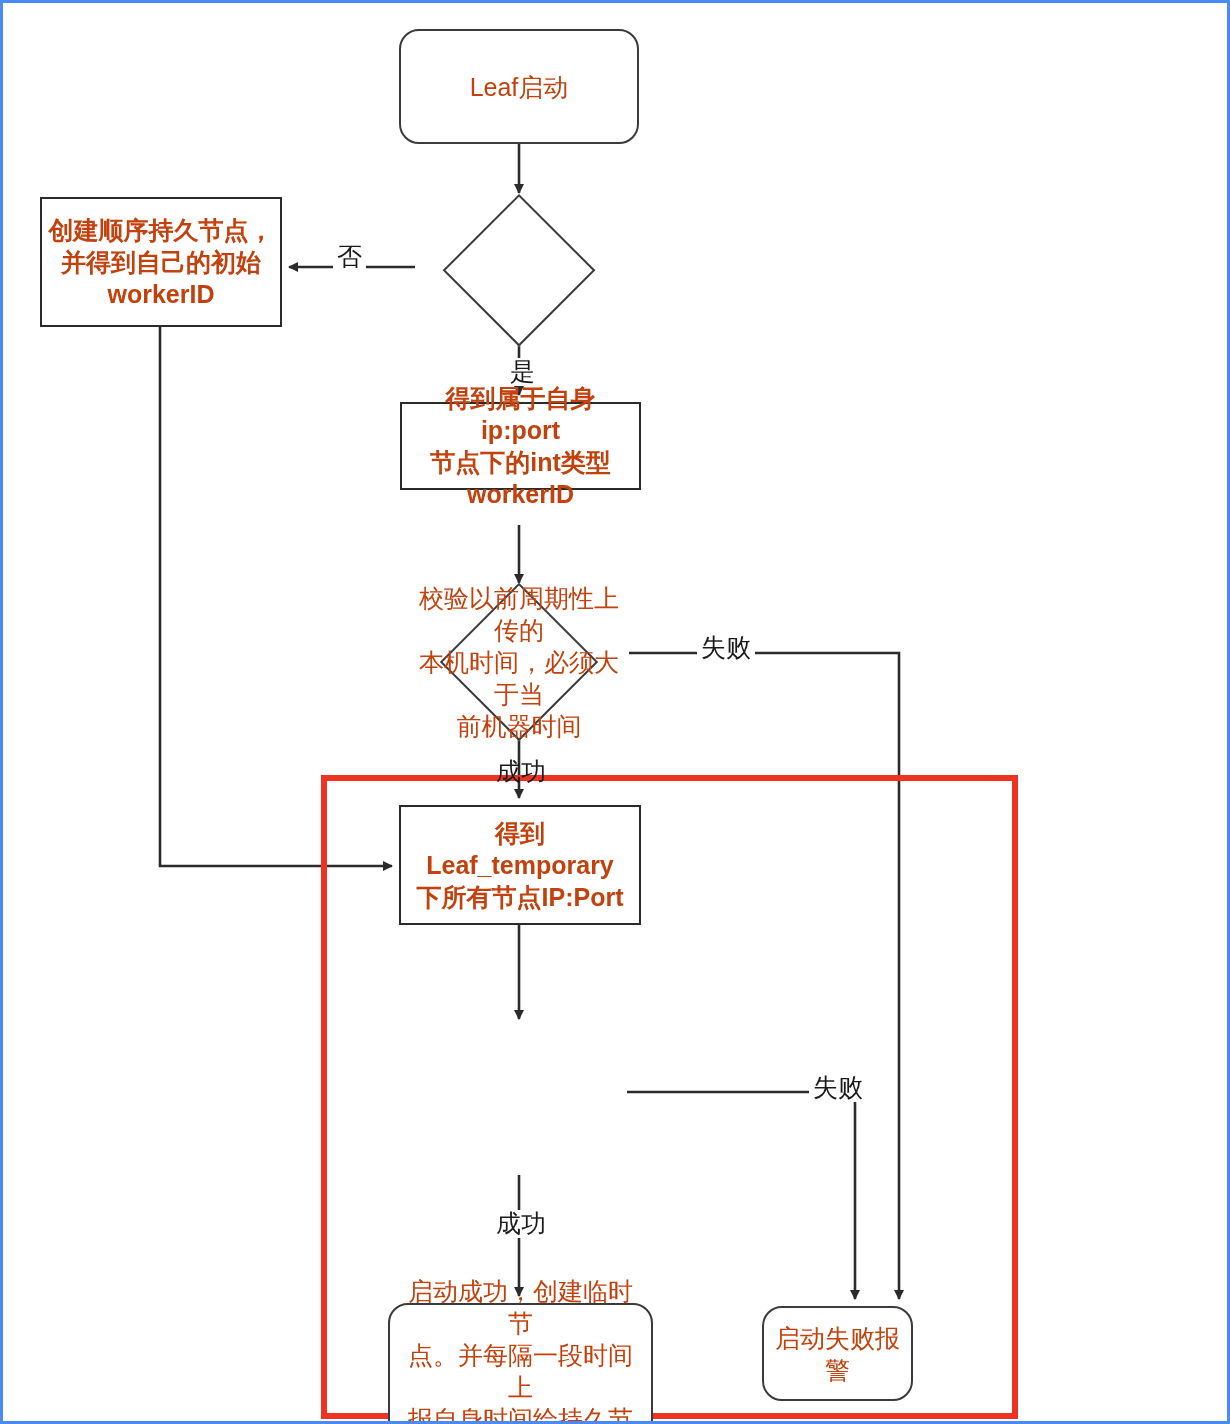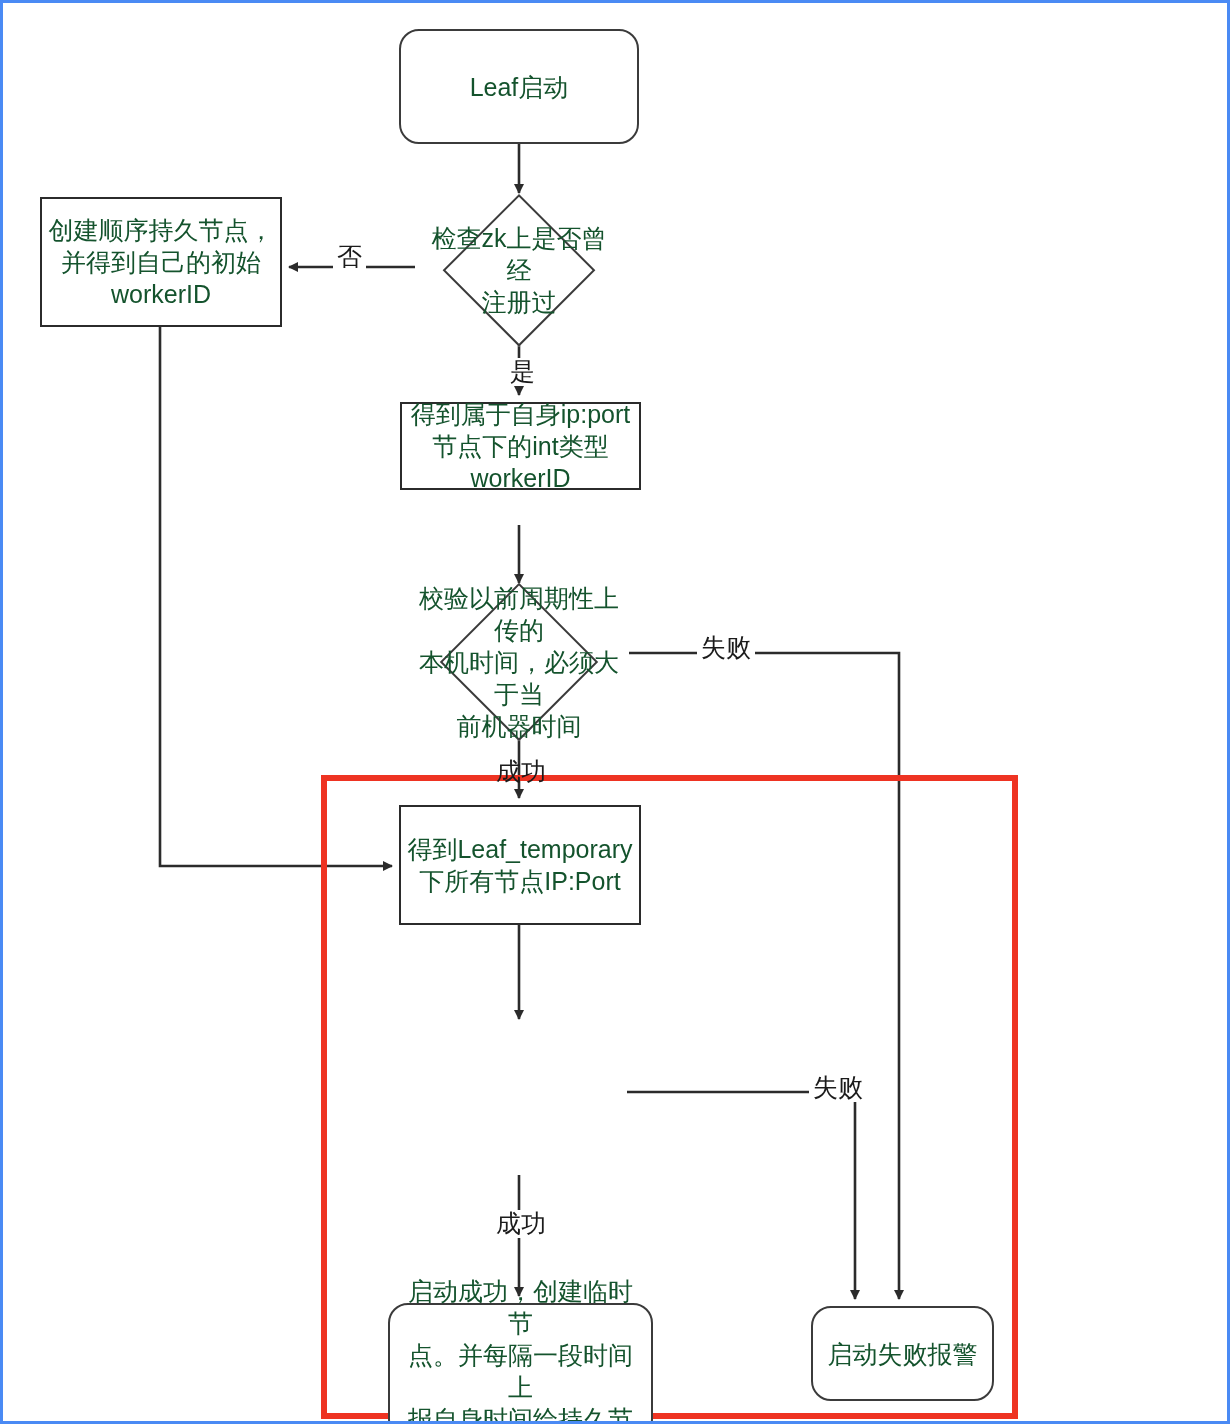--- a/index.html
+++ b/index.html
@@ -35,36 +35,37 @@
     pointer-events: none;
   }
   
   .node {
     position: absolute;
     box-sizing: border-box;
     display: flex;
     align-items: center;
     justify-content: center;
     text-align: center;
-    color: #14532d;
+    color: #c2410c;
     font-size: 25px;
     line-height: 1.28;
     background: #ffffff;
   }
   .node .label {
     display: block;
     white-space: pre-line;
     padding: 0 6px;
   }
   .node.rounded {
     border: 2.5px solid #3b3b3b;
     border-radius: 20px;
   }
   .node.rect {
     border: 2.5px solid #2b2b2b;
+    font-weight: bold;
   }
   
   .node.diamond {
     background: transparent;
     border: none;
   }
   .node.diamond .dshape {
     position: absolute;
     left: 50%;
     top: 50%;
@@ -141,22 +142,20 @@
     </svg>
 
     <div class="layer-nodes" id="nodes">
 
       <div class="node rounded" id="n-start" style="left: 396px; top: 26px; width: 240px; height: 115px;">
         <span class="label">Leaf启动</span>
       </div>
 
       <div class="node diamond" id="n-check_zk" style="left: 412px; top: 197px; width: 208px; height: 140px;">
         <span class="dshape" style="width: 103.6px; height: 103.6px;"></span>
-        <span class="label">检查zk上是否曾经
-注册过</span>
       </div>
 
       <div class="node rect" id="n-create_persistent" style="left: 37px; top: 194px; width: 242px; height: 130px;">
         <span class="label">创建顺序持久节点，
 并得到自己的初始
 workerID</span>
       </div>
 
       <div class="node rect" id="n-get_workerid" style="left: 397px; top: 399px; width: 241px; height: 88px;">
         <span class="label">得到属于自身ip:port
@@ -176,21 +175,21 @@
 下所有节点IP:Port</span>
       </div>
 
 
       <div class="node rounded" id="n-start_success" style="left: 385px; top: 1300px; width: 265px; height: 136px;">
         <span class="label">启动成功，创建临时节
 点。并每隔一段时间上
 报自身时间给持久节点</span>
       </div>
 
-      <div class="node rounded" id="n-start_failure" style="left: 808px; top: 1303px; width: 183px; height: 95px; text-align: center;">
+      <div class="node rounded" id="n-start_failure" style="left: 759px; top: 1303px; width: 151px; height: 95px; text-align: center;">
         <span class="label">启动失败报警</span>
       </div>
 
     </div>
 
     <div class="layer-labels" id="edge-labels">
       <span class="edge-label" id="el-no" style="left: 330px; top: 240px;">否</span>
       <span class="edge-label" id="el-yes" style="left: 503px; top: 355px;">是</span>
       <span class="edge-label" id="el-fail1" style="left: 694px; top: 631px;">失败</span>
       <span class="edge-label on-red" id="el-succ1" style="left: 489px; top: 755px;">成功</span>

